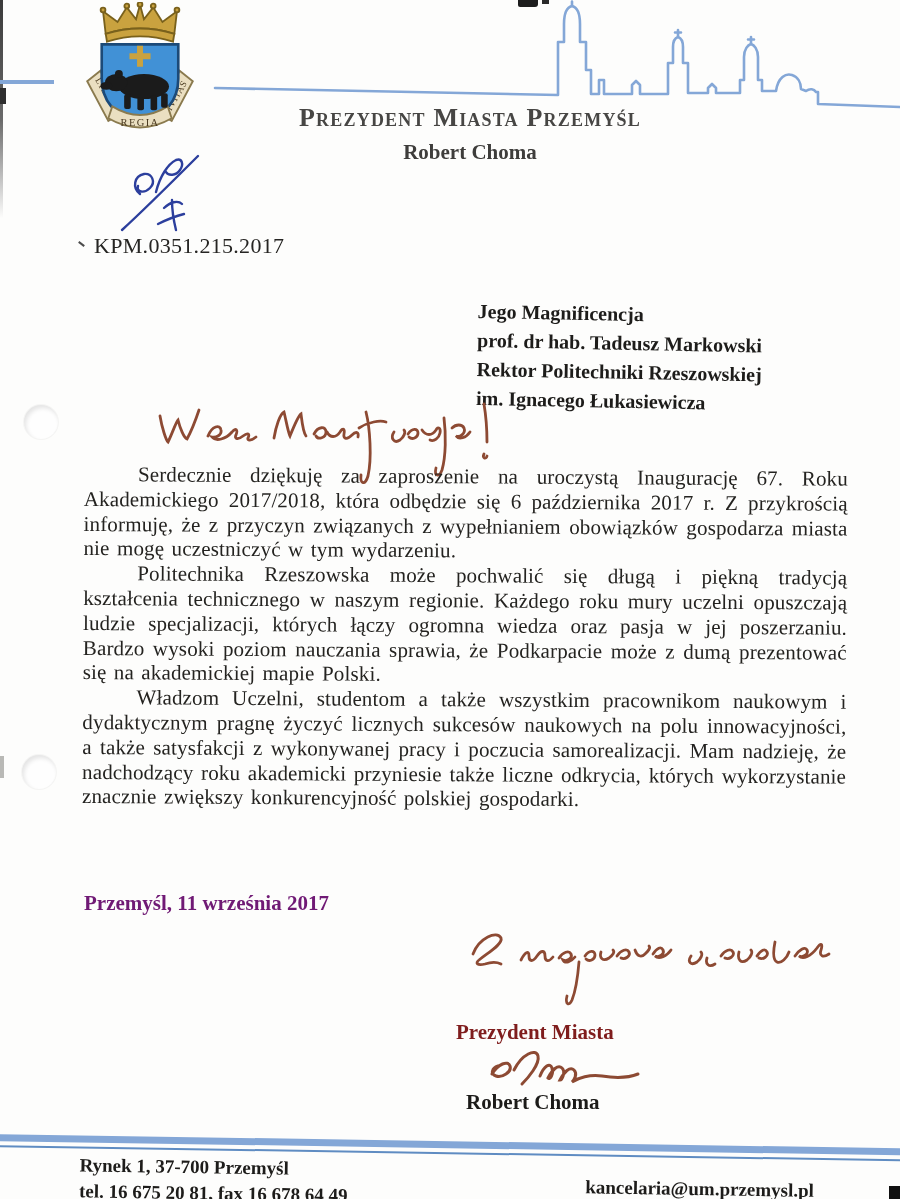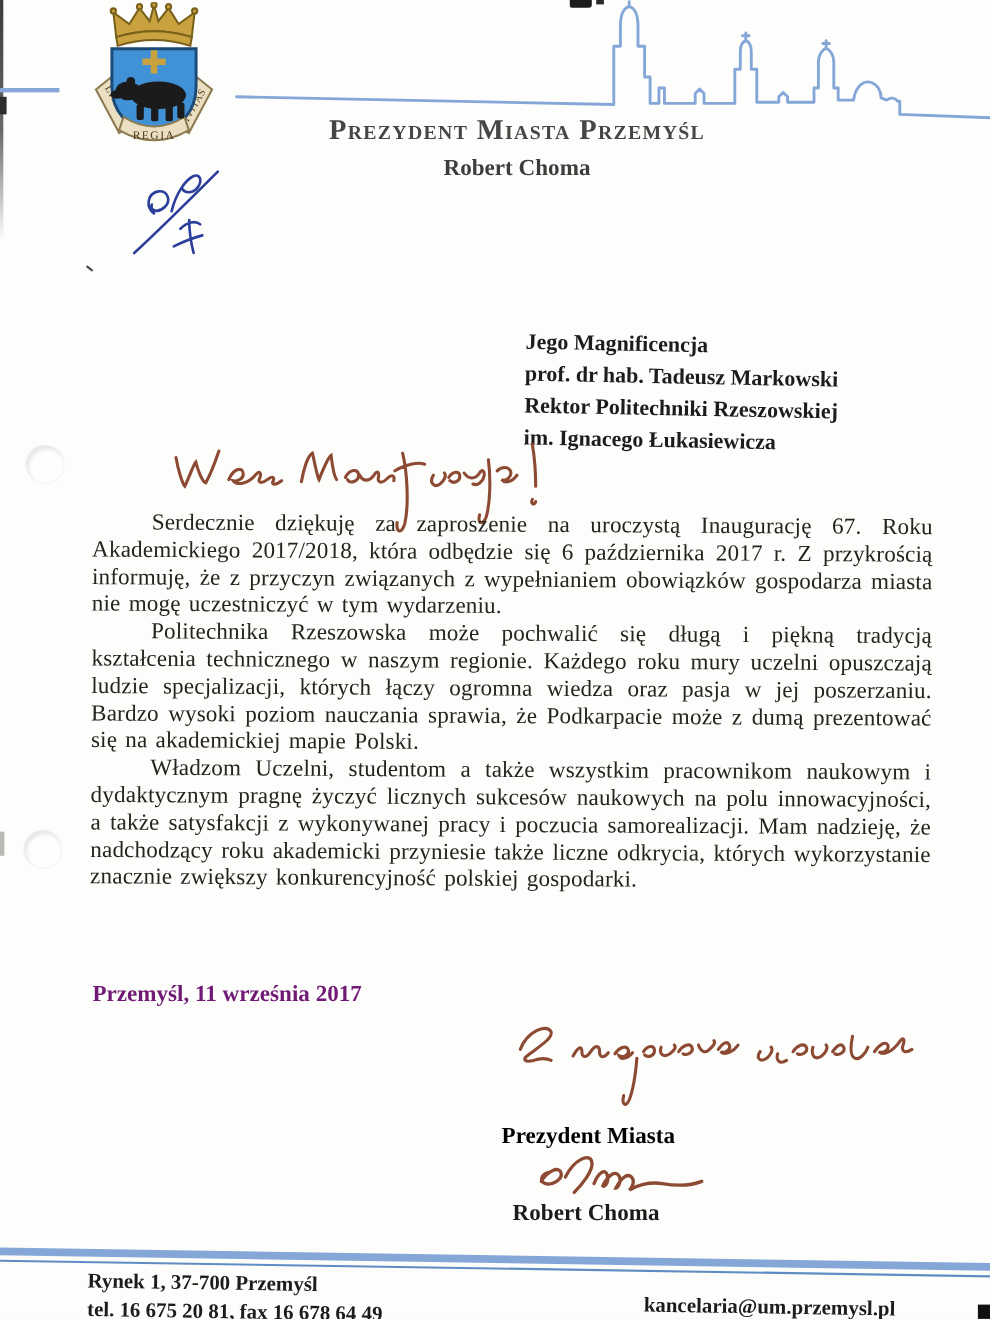--- a/index.html
+++ b/index.html
@@ -34,21 +34,21 @@
   .addressee{left:478px;top:297px;font-size:20px;font-weight:bold;line-height:29px;transform:rotate(1.1deg);transform-origin:0 0;color:#1d1c1a;}
   
   .body-text{
     left:84px;top:462px;width:764px;font-size:21px;line-height:24.8px;
     text-align:justify;letter-spacing:.15px;word-spacing:2px;
     transform:rotate(.35deg);transform-origin:0 0;color:#242320;
   }
   .body-text p{margin:0;text-indent:54px;}
   .dateline{left:84px;top:891px;font-size:21px;font-weight:bold;color:#701a75;}
   
-  .sig-title{left:456px;top:1020px;font-size:21px;font-weight:bold;color:#000000;}
+  .sig-title{left:456px;top:1020px;font-size:21px;font-weight:bold;color:#7f1d1d;}
   .sig-name{left:466px;top:1090px;font-size:21px;font-weight:bold;color:#1c1b19;}
   
   .footer{left:-8px;top:1134px;width:920px;height:80px;transform:rotate(.9deg);transform-origin:0 0;}
   .footer .band{position:absolute;left:0;top:0;width:920px;height:7px;background:var(--accent-blue,#84a7d7);}
   .footer .rule{position:absolute;left:0;top:10.5px;width:920px;height:2.5px;background:var(--line-blue,#5f8cc2);}
   .footer .addr{position:absolute;left:88px;top:17px;font-size:19px;font-weight:bold;line-height:26px;color:#1d1c1a;}
   .footer .email{position:absolute;left:594px;top:33px;font-size:19px;font-weight:bold;color:#1d1c1a;}
   
   .hole{width:34px;height:34px;border-radius:50%;background:#fefefe;
         box-shadow:inset 2px 3px 4px rgba(0,0,0,.10), 0 0 0 1px rgba(0,0,0,.035);}
@@ -130,20 +130,21 @@
   <svg class="abs" style="left:112px;top:142px;" width="140" height="100" viewBox="0 0 140 100">
     <g fill="none" stroke="var(--ink-blue,#2c3f9d)" stroke-width="2.4" stroke-linecap="round">
       <path d="M28,52 C20,46 22,34 32,32 C40,31 44,40 38,46 C32,52 24,50 26,44"></path>
       <path d="M44,50 C48,34 56,22 64,18 C70,16 72,22 68,28 C64,34 56,34 54,30"></path>
       <path d="M10,88 C34,66 70,30 86,14"></path>
       <path d="M52,66 C58,60 66,58 70,62 M60,58 C60,68 62,80 64,88 M46,82 C54,78 64,74 72,72"></path>
     </g>
   </svg>
 
   <div class="abs pen-tick"></div>
+  <div class="abs ref">KPM.0351.215.2017</div>
 
   <div class="abs addressee">
     <div>Jego Magnificencja</div>
     <div>prof. dr hab. Tadeusz Markowski</div>
     <div>Rektor Politechniki Rzeszowskiej</div>
     <div>im. Ignacego Łukasiewicza</div>
   </div>
 
   <svg class="abs" style="left:146px;top:398px;" width="360" height="95" viewBox="0 0 360 95" role="img" aria-label="Wasza Magnificencjo!">
     <g fill="none" stroke="var(--hand-brown,#8d4a33)" stroke-width="2.8" stroke-linecap="round">

